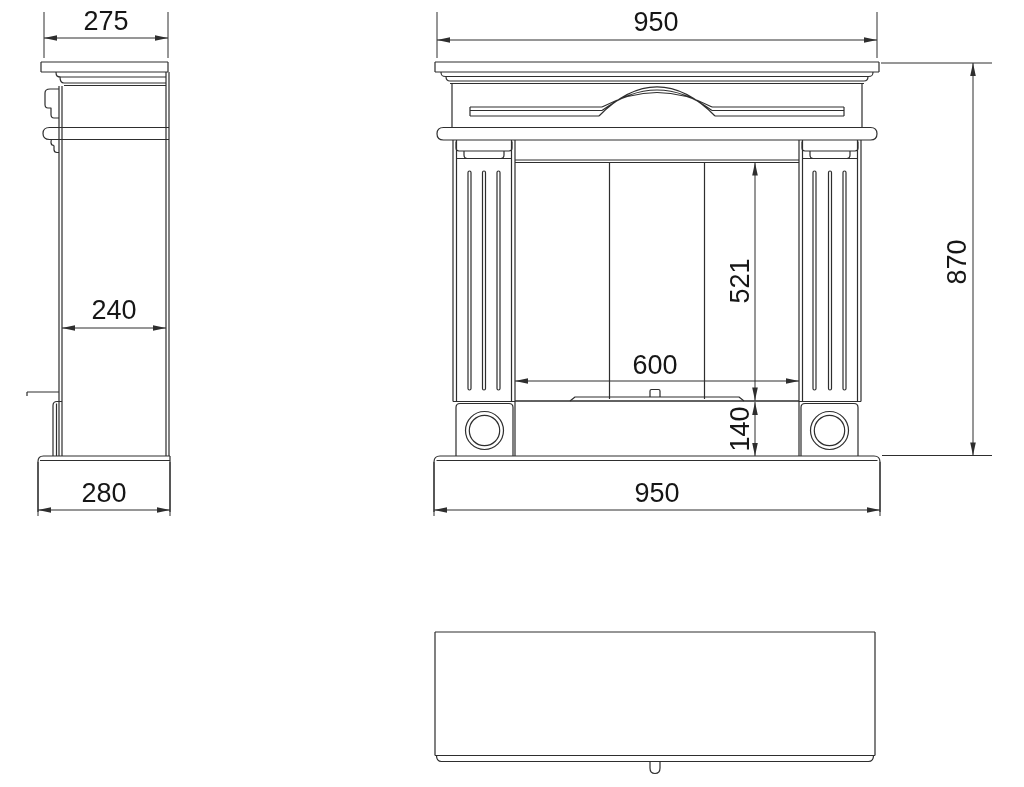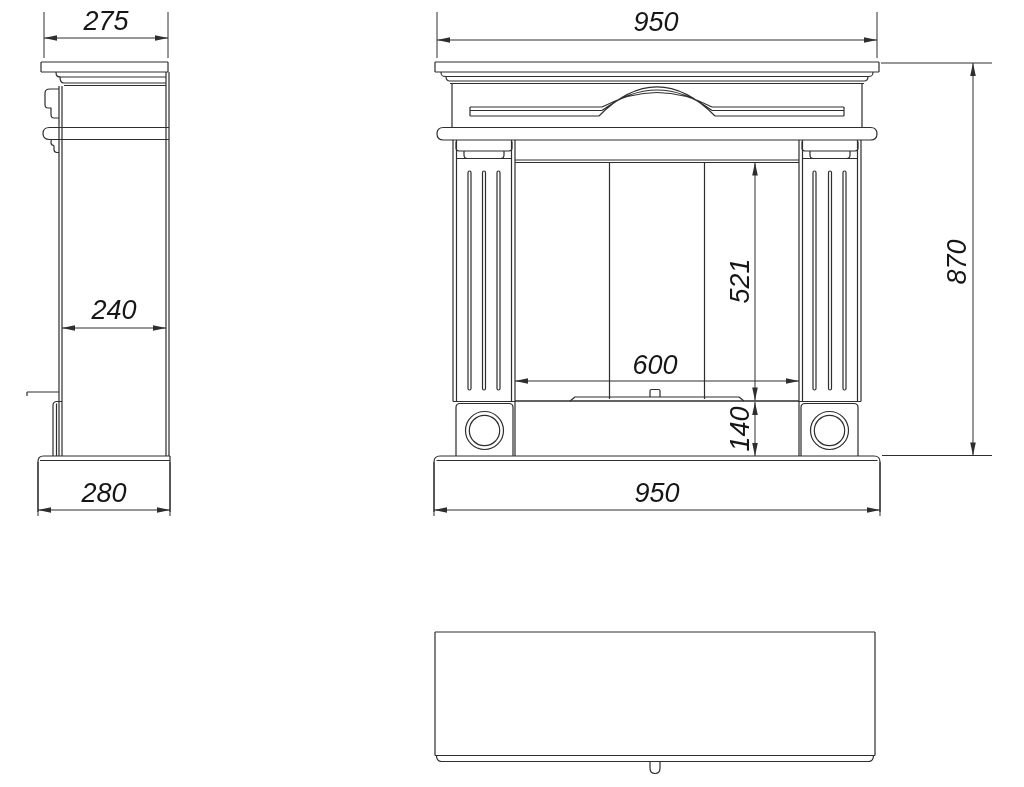--- a/index.html
+++ b/index.html
@@ -1,16 +1,16 @@
 <!DOCTYPE html>
 <html><head>
 <meta charset="utf-8">
 <style>
   html,body{margin:0;padding:0;background:#ffffff;}
-  .page{width:1024px;height:787px;background:#ffffff;position:relative;overflow:hidden;font-style:italic;}
+  .page{width:1024px;height:787px;background:#ffffff;position:relative;overflow:hidden;}
   svg{display:block;}
   .ln{fill:none;stroke:#2e2e2e;stroke-width:1.2;stroke-linecap:butt;stroke-linejoin:round;}
   .ln2{fill:none;stroke:#2e2e2e;stroke-width:1.5;}
   .dim{fill:none;stroke:#2e2e2e;stroke-width:1;}
   .arr{fill:#2e2e2e;stroke:none;}
   .dim-label{font-family:"Liberation Sans","DejaVu Sans",sans-serif;font-size:27px;fill:#161616;}
 </style>
 </head>
 <body>
 

